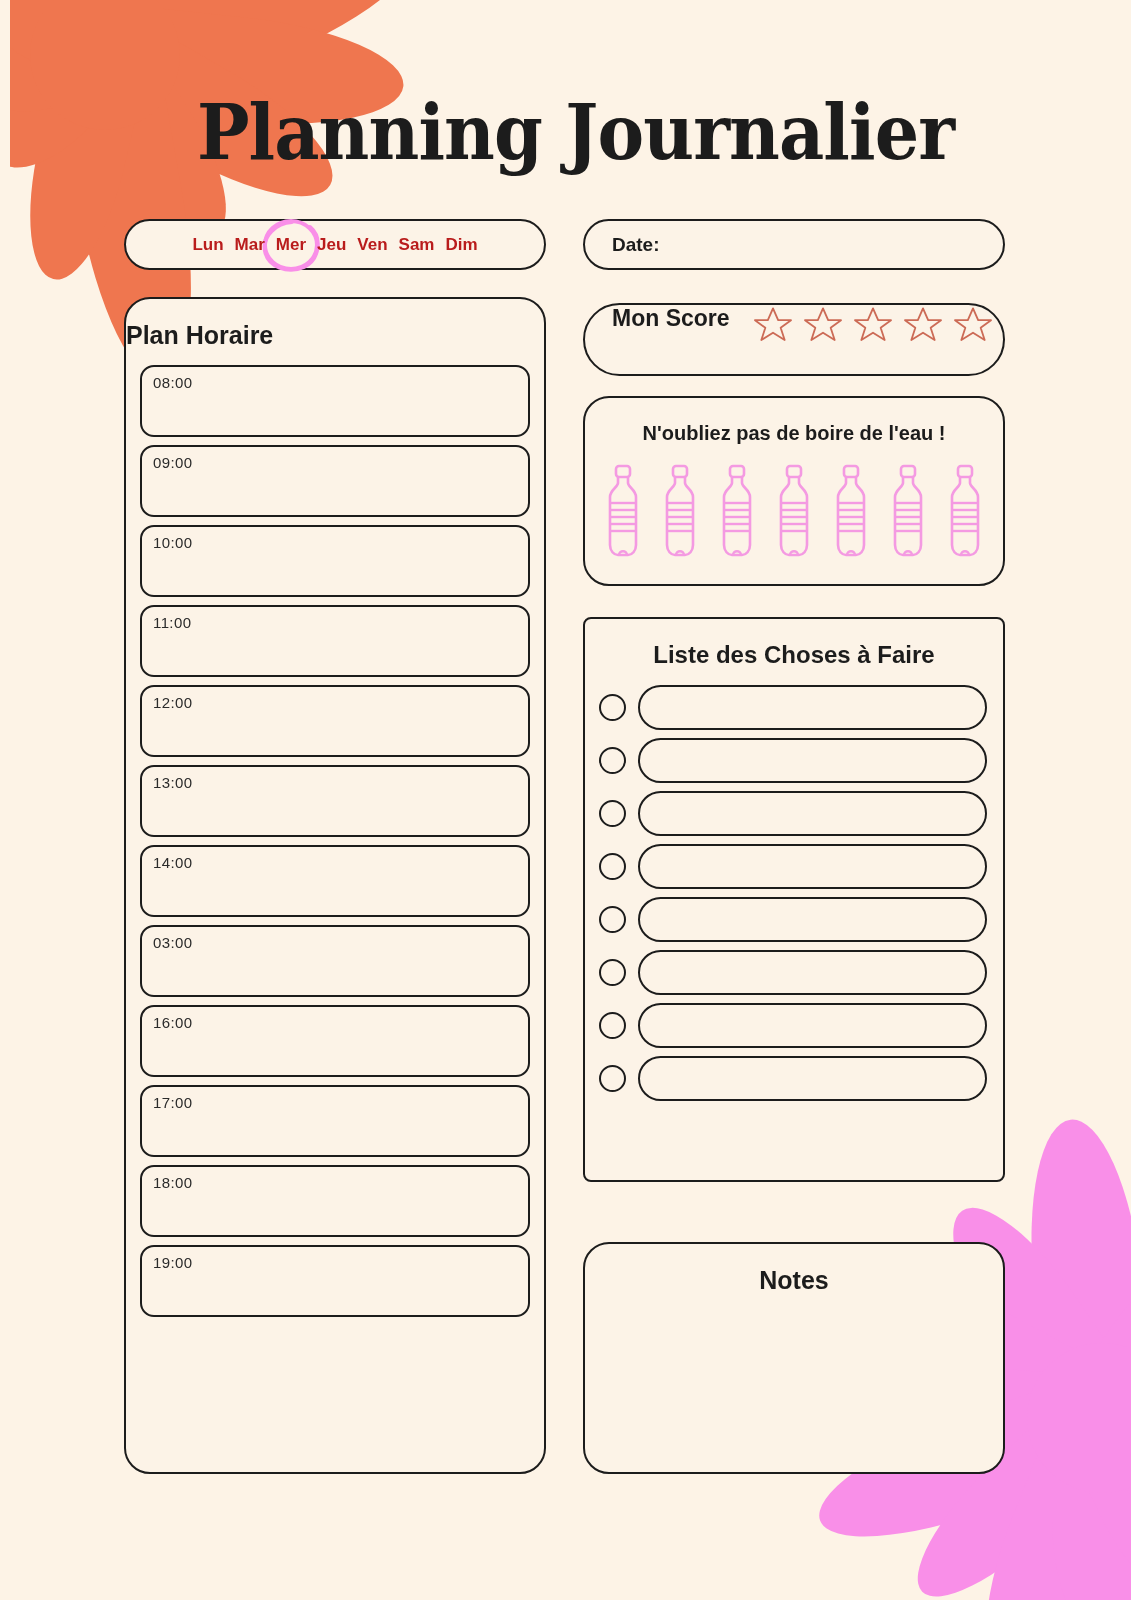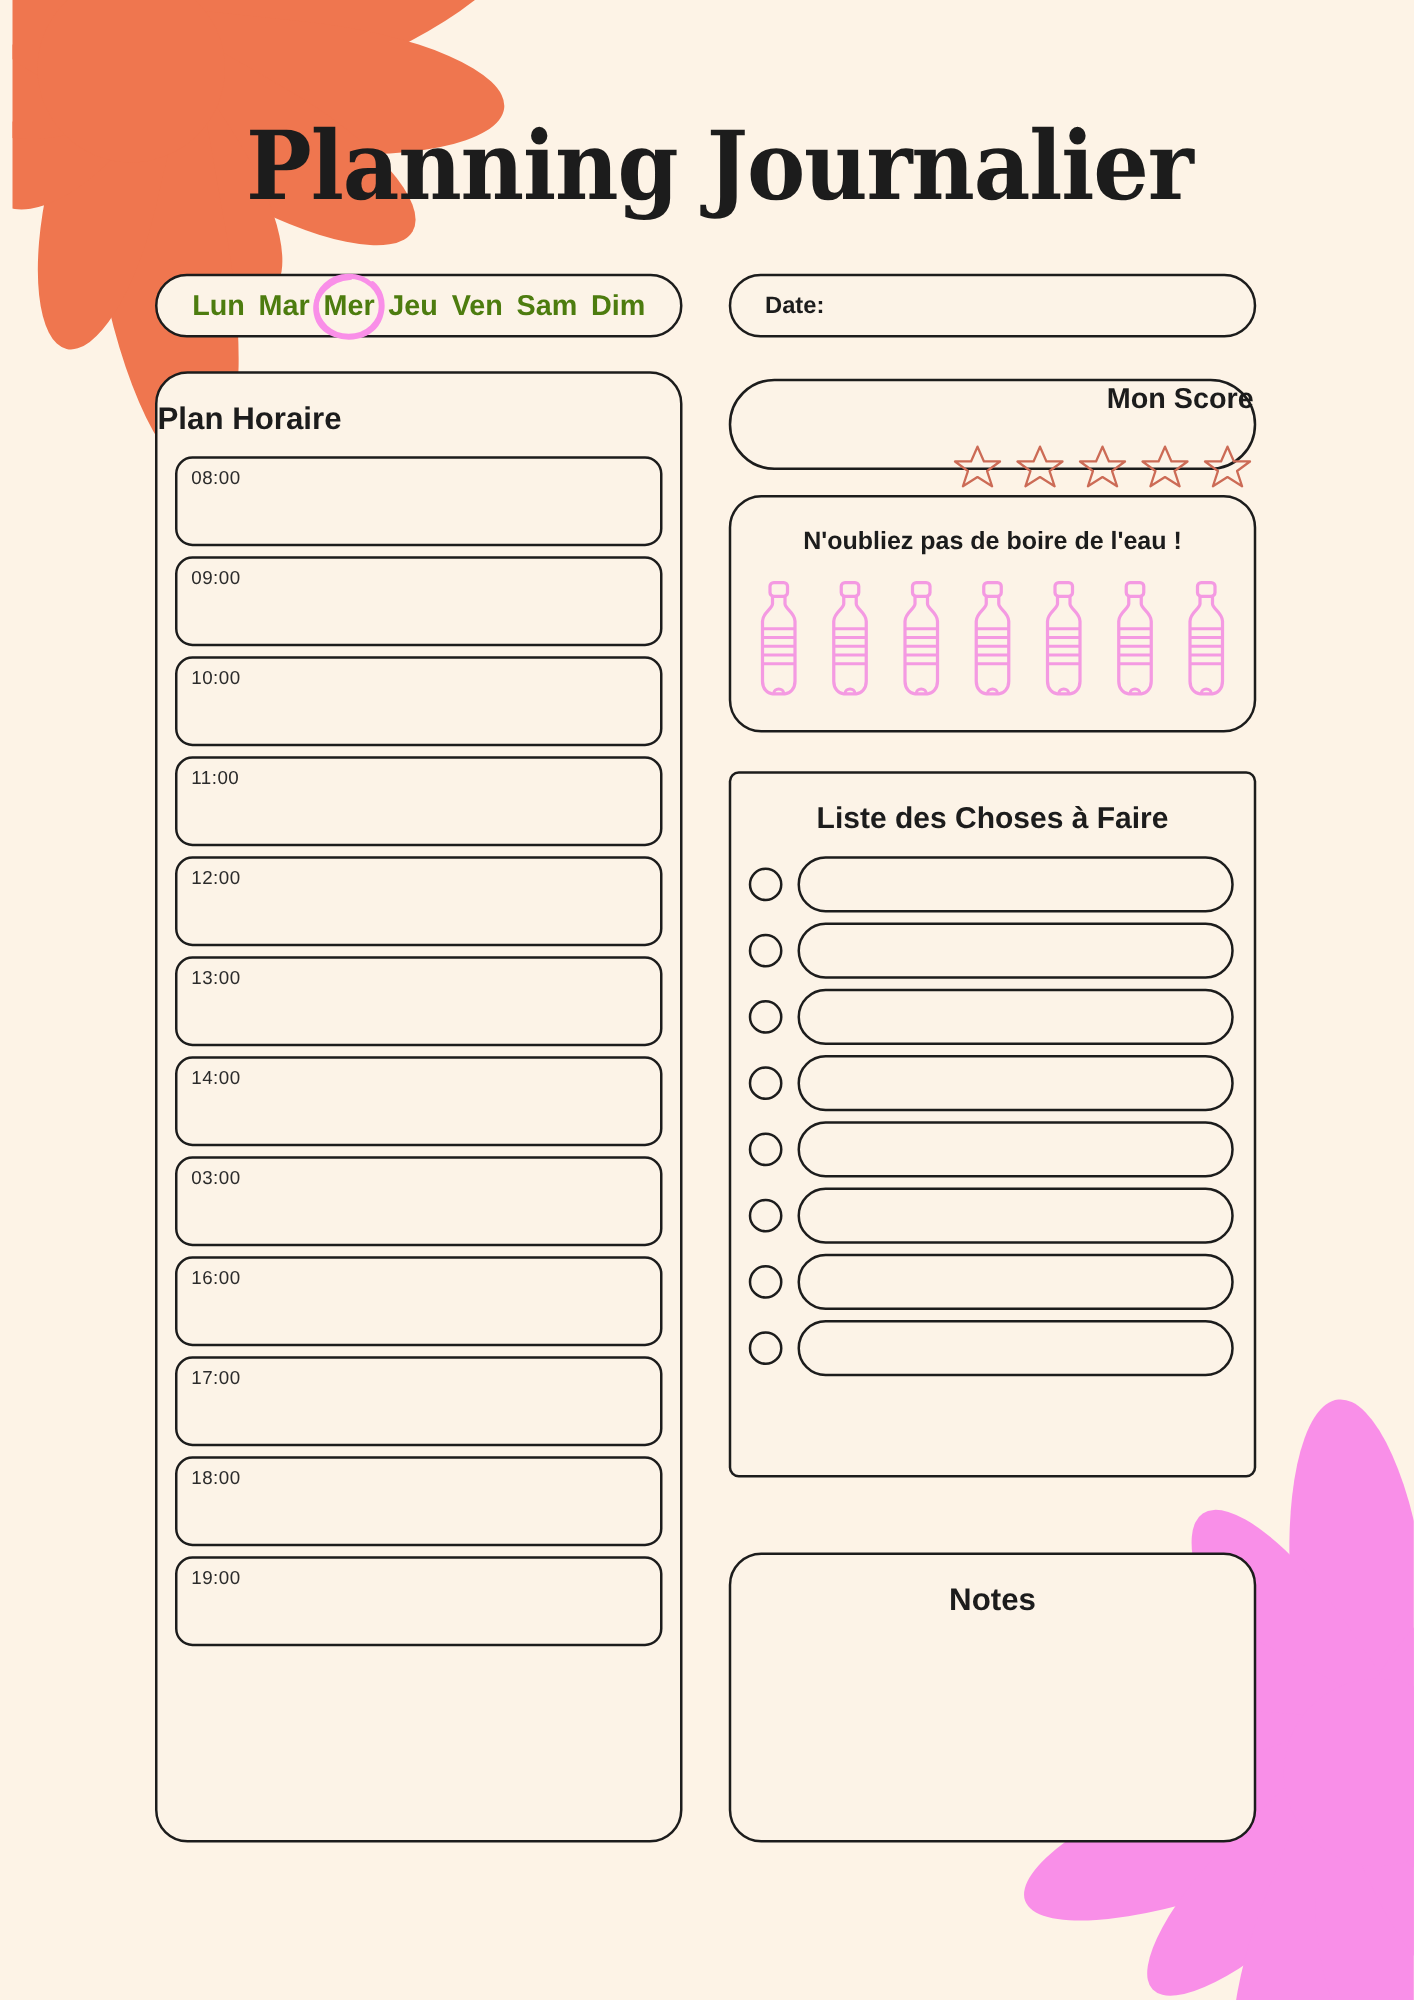--- a/index.html
+++ b/index.html
@@ -62,23 +62,23 @@
     width: 422px;
     height: 51px;
     border-radius: 26px;
     display: flex;
     align-items: center;
     justify-content: center;
     gap: 11px;
   }
   .day {
     position: relative;
-    font-size: 23px;
-    font-weight: bold;
-    color: #4d7c0f;
+    font-size: 17px;
+    font-weight: bold;
+    color: #b91c1c;
     z-index: 2;
   }
   .day-circle-wrap {
     position: relative;
   }
   .scribble {
     position: absolute;
     left: 50%;
     top: 50%;
     width: 62px;
@@ -141,24 +141,23 @@
   }
 
   
   .score-card {
     left: 573px;
     top: 303px;
     width: 422px;
     height: 73px;
     border-radius: 37px;
     display: flex;
-    align-items: flex-end;
+    align-items: flex-start;
     padding-left: 27px;
     gap: 22px;
-    flex-direction: column;
   }
   .score-label {
     font-size: 23px;
     font-weight: bold;
     color: #1c1c1c;
   }
   .stars {
     display: flex;
     gap: 8px;
     align-items: center;

